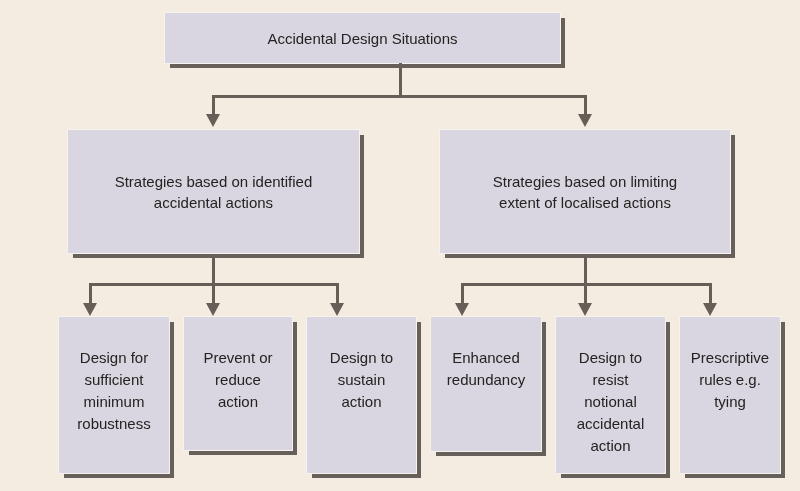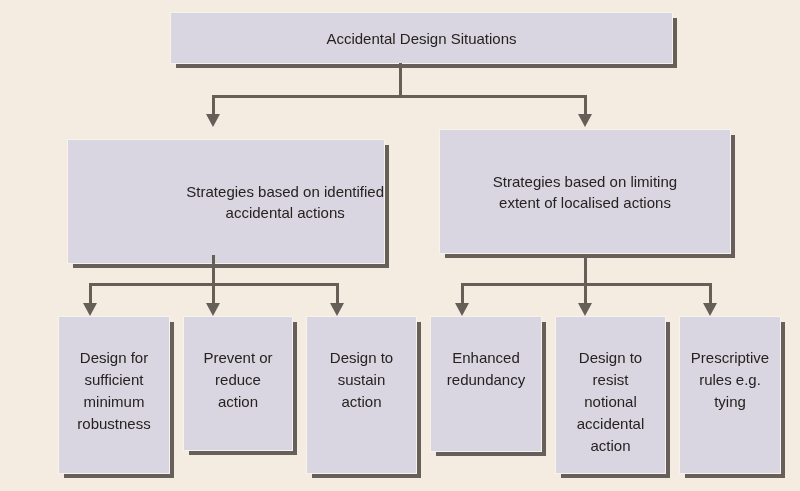--- a/index.html
+++ b/index.html
@@ -54,32 +54,32 @@
     border-left:7px solid transparent;
     border-right:7px solid transparent;
     border-top:13px solid var(--line);
   }
 </style>
 </head>
 <body>
 
 <div class="canvas">
 
-  <div class="box center-v" style="left:171px;top:13px;width:501px;height:50px;">
+  <div class="box center-v" style="left:165px;top:13px;width:395px;height:50px;">
     <span class="lbl">Accidental Design Situations</span>
   </div>
 
   <div class="vline" style="left:399px;top:63px;height:34px;"></div>
   <div class="hline" style="left:212px;top:95px;width:375px;"></div>
   <div class="vline" style="left:212px;top:95px;height:22px;"></div>
   <div class="ahead" style="left:206px;top:114px;"></div>
   <div class="vline" style="left:584px;top:95px;height:22px;"></div>
   <div class="ahead" style="left:578px;top:114px;"></div>
 
-  <div class="box center-v" style="left:68px;top:140px;width:316px;height:123px;justify-content:flex-end;">
+  <div class="box center-v" style="left:68px;top:130px;width:291px;height:123px;">
     <span class="lbl">Strategies based on identified
 accidental actions</span>
   </div>
   <div class="box center-v" style="left:440px;top:130px;width:290px;height:123px;">
     <span class="lbl">Strategies based on limiting
 extent of localised actions</span>
   </div>
 
   <div class="vline" style="left:212px;top:255px;height:31px;"></div>
   <div class="hline" style="left:89px;top:283px;width:250px;"></div>

